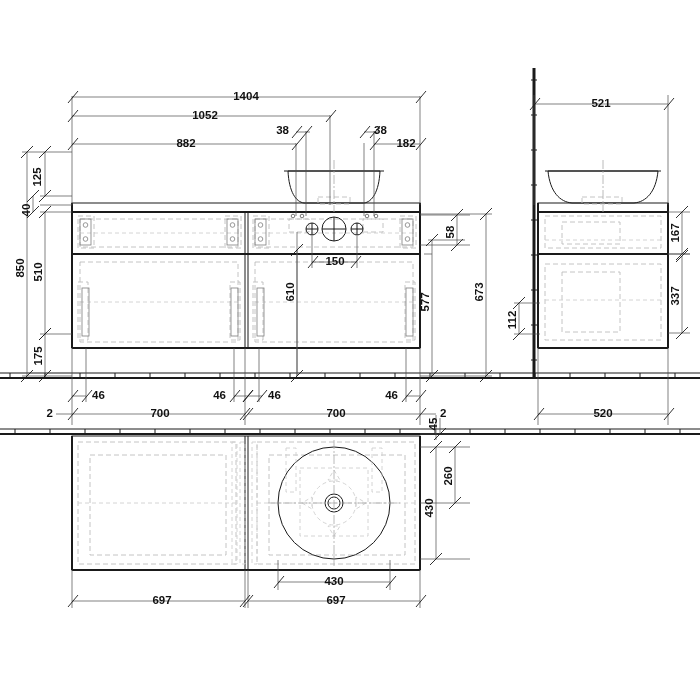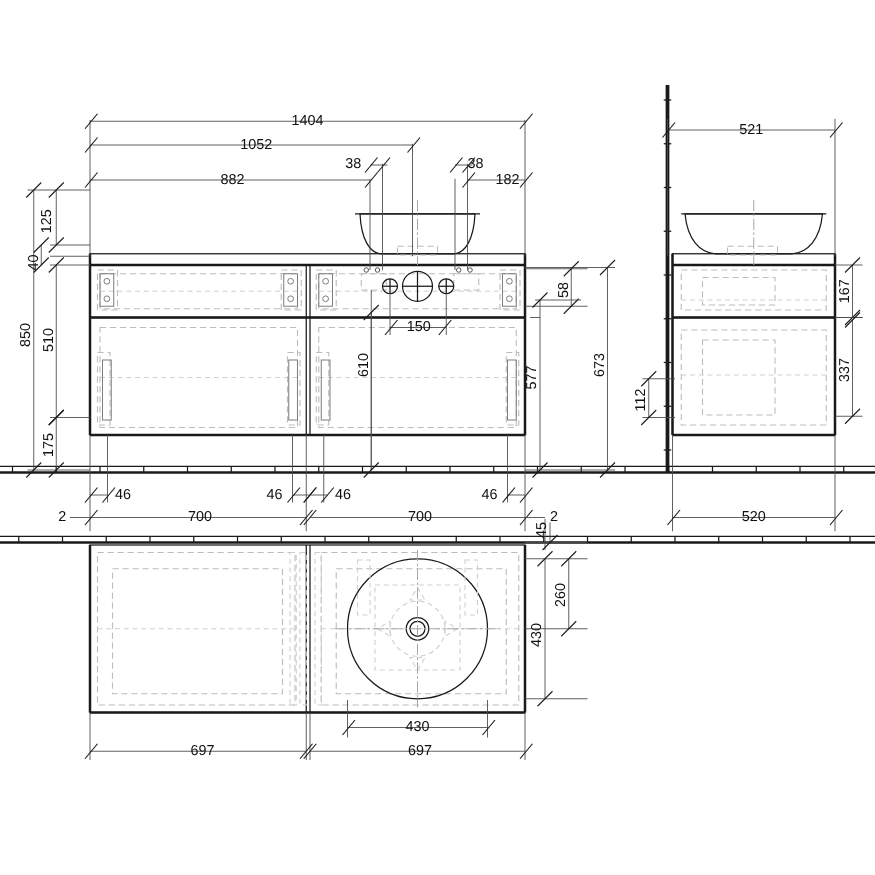--- a/index.html
+++ b/index.html
@@ -1,17 +1,17 @@
 <!DOCTYPE html>
 <html><head>
 <meta charset="utf-8">
 <style>
   html,body{margin:0;padding:0;background:#ffffff;}
   body{width:700px;height:700px;overflow:hidden;font-family:"Liberation Sans",sans-serif;}
-  #stage{position:relative;width:656px;height:700px;background:#fff;}
+  #stage{position:relative;width:656px;height:700px;background:#fff;font-weight:bold;}
   svg{display:block;}
   text{font-family:"Liberation Sans",sans-serif;font-size:11px;fill:#1a1a1a;}
 </style>
 </head>
 <body>
 
 <div id="stage">
 <svg width="700" height="700" viewBox="0 0 700 700">
 
   <defs>

